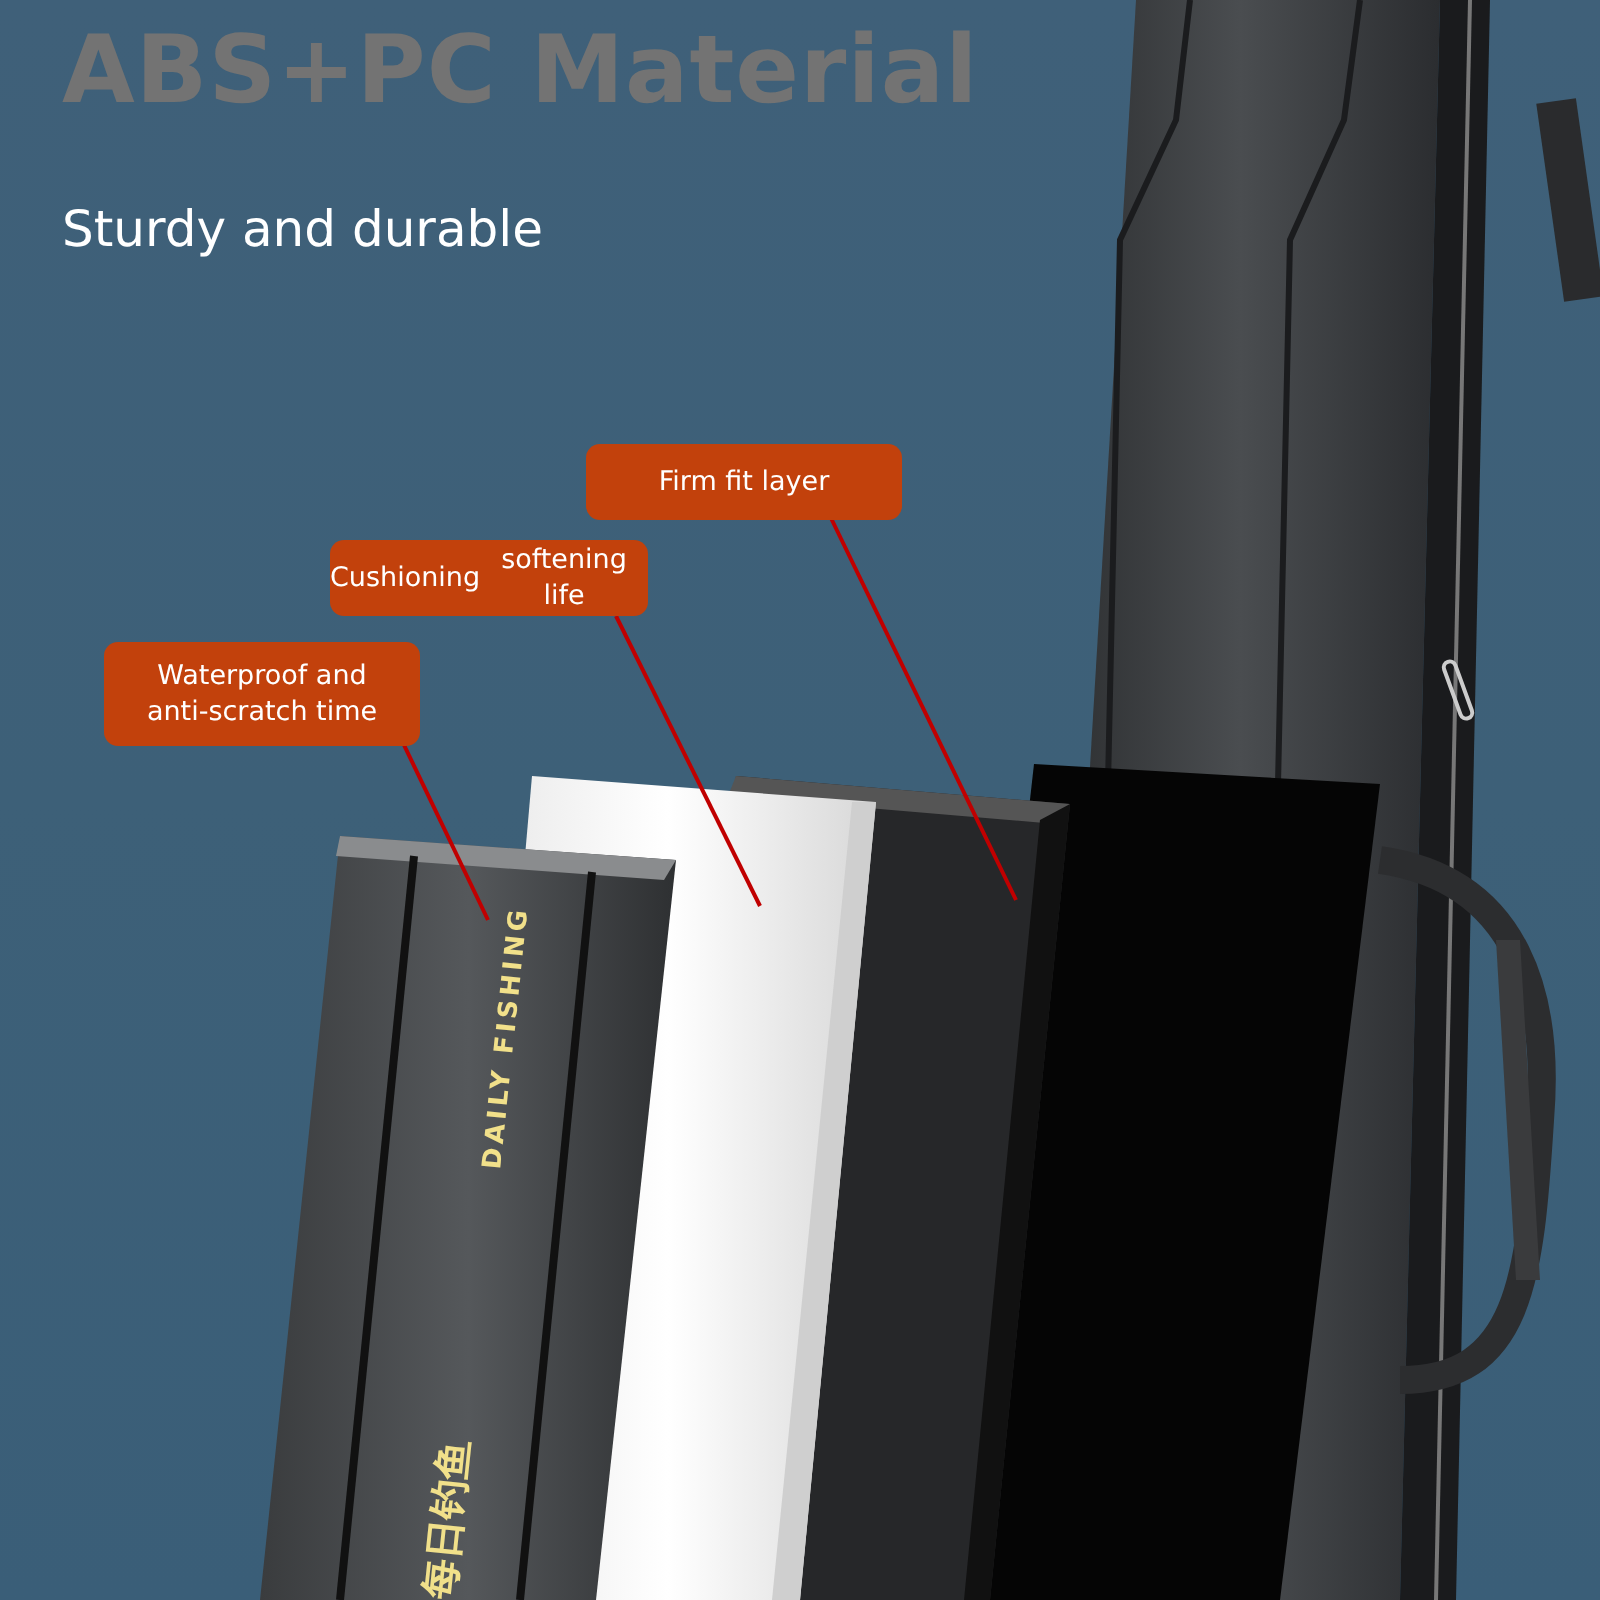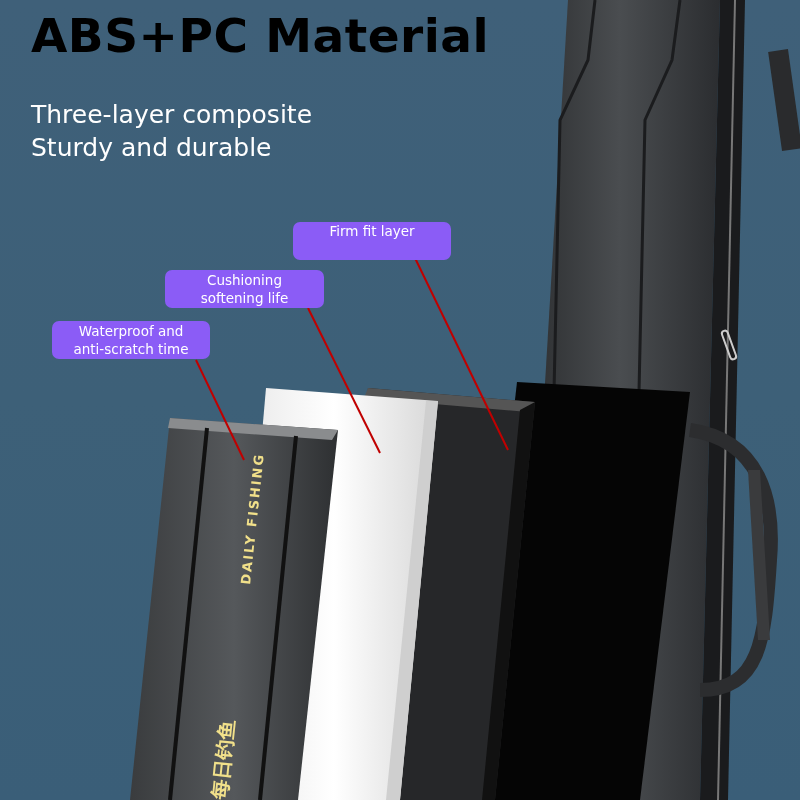--- a/index.html
+++ b/index.html
@@ -1,22 +1,22 @@
 <!DOCTYPE html>
 <html><head>
 <meta charset="utf-8">
 <style>
   html,body{margin:0;padding:0;}
   body{width:800px;height:800px;overflow:hidden;position:relative;
     background:linear-gradient(180deg,#3f6079 0%,#3d6078 50%,#3a5e78 100%);
     font-family:"DejaVu Sans","Liberation Sans",sans-serif;}
   .stage{position:absolute;left:0;top:0;width:800px;height:800px;}
-  .title{position:absolute;left:31px;top:8px;color:#000000;font-weight:bold;font-size:47px;letter-spacing:0.5px;}
+  .title{position:absolute;left:31px;top:8px;color:#737373;font-weight:bold;font-size:47px;letter-spacing:0.5px;}
   .subs{position:absolute;left:31px;top:98px;color:#fff;font-size:25px;line-height:33px;}
-  .label{position:absolute;background:#8b5cf6;color:#fff;border-radius:7px;font-size:13.5px;text-align:center;line-height:18px;display:flex;justify-content:center;}
+  .label{position:absolute;background:#c2410c;color:#fff;border-radius:7px;font-size:13.5px;text-align:center;line-height:18px;display:flex;align-items:center;justify-content:center;}
   svg.art{position:absolute;left:0;top:0;}
 </style>
 </head>
 <body>
 
 <div class="stage">
 
   <svg class="art" width="800" height="800" viewBox="0 0 800 800">
     <defs>
       <linearGradient id="caseG" x1="0" y1="0" x2="1" y2="0">
@@ -77,30 +77,29 @@
     <g stroke="#c00000" stroke-width="2">
       <line x1="415" y1="258" x2="508" y2="450"></line>
       <line x1="308" y1="308" x2="380" y2="453"></line>
       <line x1="196" y1="360" x2="244" y2="460"></line>
     </g>
   </svg>
 
   <div class="title">ABS+PC Material</div>
 
   <div class="subs">
-    <div>Three-layer composite</div>
     <div>Sturdy and durable</div>
   </div>
 
   <div class="label" style="left:293px;top:222px;width:158px;height:38px;">
     <span>Firm fit layer</span>
   </div>
 
-  <div class="label" style="left:165px;top:270px;width:159px;height:38px;flex-direction:column;">
+  <div class="label" style="left:165px;top:270px;width:159px;height:38px;flex-direction:row;">
     <span>Cushioning</span>
     <span>softening life</span>
   </div>
 
-  <div class="label" style="left:52px;top:321px;width:158px;height:38px;flex-direction:column;">
+  <div class="label" style="left:52px;top:321px;width:158px;height:52px;flex-direction:column;">
     <span>Waterproof and</span>
     <span>anti-scratch time</span>
   </div>
 </div>
 
 </body></html>

